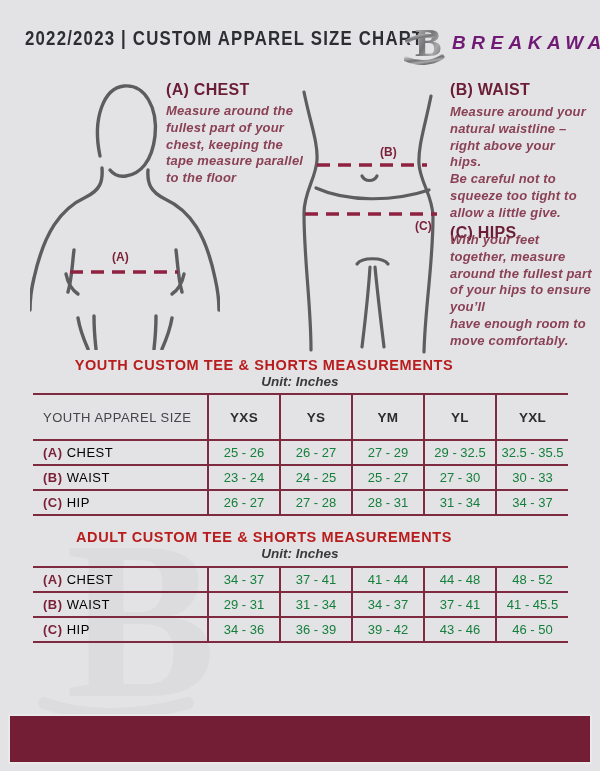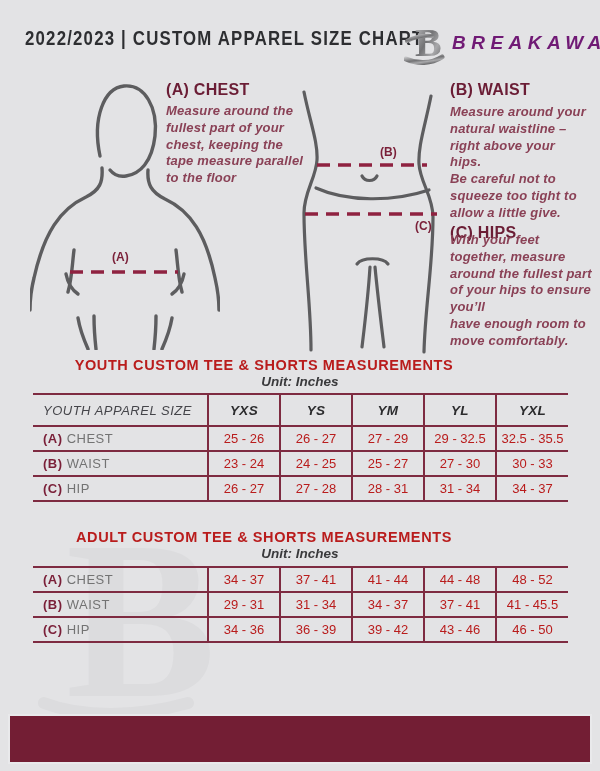--- a/index.html
+++ b/index.html
@@ -25,29 +25,29 @@
              color:#8a4156; line-height:16.8px; white-space:pre-line; letter-spacing:0.2px; }
 
   
   .sec-title { position:absolute; left:0; width:528px; text-align:center; font-size:14.5px;
                font-weight:700; color:#b91c1c; letter-spacing:0.6px; }
   .sec-unit  { position:absolute; left:0; width:600px; text-align:center; font-size:13.5px;
                font-weight:600; font-style:italic; color:#3a3a3c; }
 
   
   table.sizes { position:absolute; left:33px; width:535px; border-collapse:collapse; table-layout:fixed; }
-  table.sizes td { border-top:2px solid #7e2b41; font-size:13px; color:#b91c1c;
+  table.sizes td { border-top:2px solid #7e2b41; font-size:13px; color:#15803d;
                    text-align:center; height:25px; padding:0; }
   table.sizes tr:last-child td { border-bottom:2px solid #7e2b41; }
   table.sizes td + td { border-left:2px solid #7e2b41; }
-  table.sizes tr.hdr td { height:32px;font-style:italic; }
+  table.sizes tr.hdr td { height:46px; }
   table.sizes tr.hdr td.size-h { font-weight:700; font-size:13.5px; color:#2c2c2e; letter-spacing:0.3px; }
   table.sizes td.lab { text-align:left; padding-left:10px; letter-spacing:0.5px; color:#45454a; }
   table.sizes td.lab .key { font-weight:800; color:#7a1f38; }
-  table.sizes td.lab .word { color:#737373; }
+  table.sizes td.lab .word { color:#000000; }
 
   
   .watermark { position:absolute; left:38px; top:518px; z-index:0; }
   .footer-bar { position:absolute; left:8px; top:714px; width:584px; height:50px;
                 background:#731e34; border:2px solid #e9e9eb; z-index:2; }
   .layer { position:relative; z-index:1; }
 </style>
 </head>
 <body>
 

